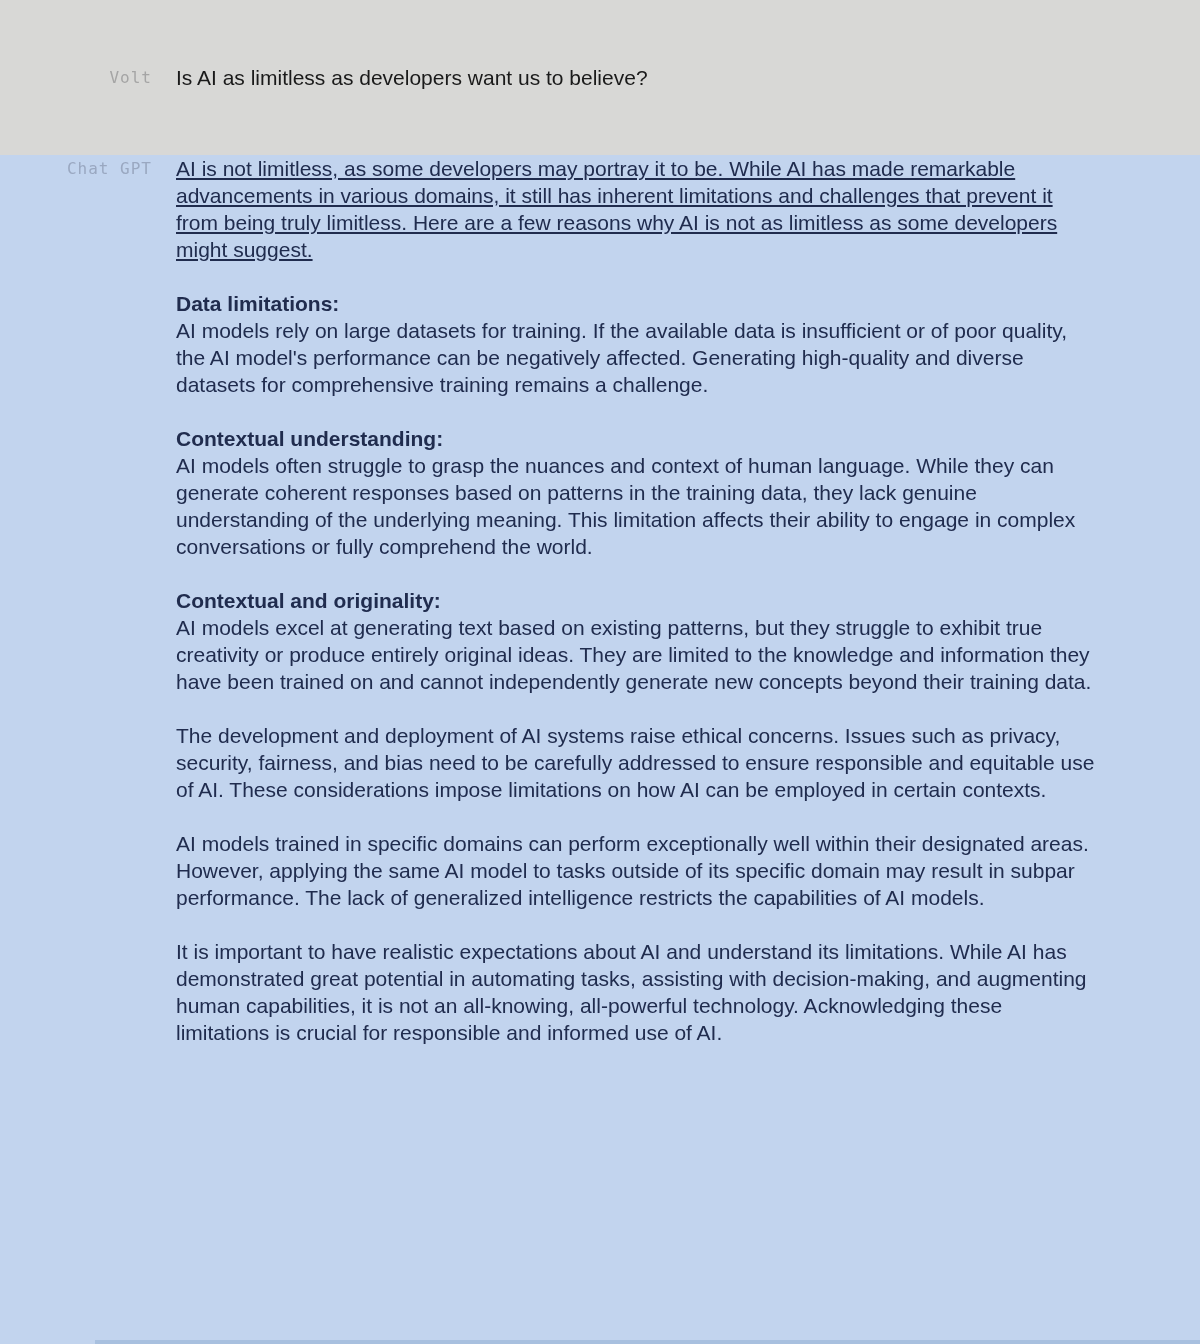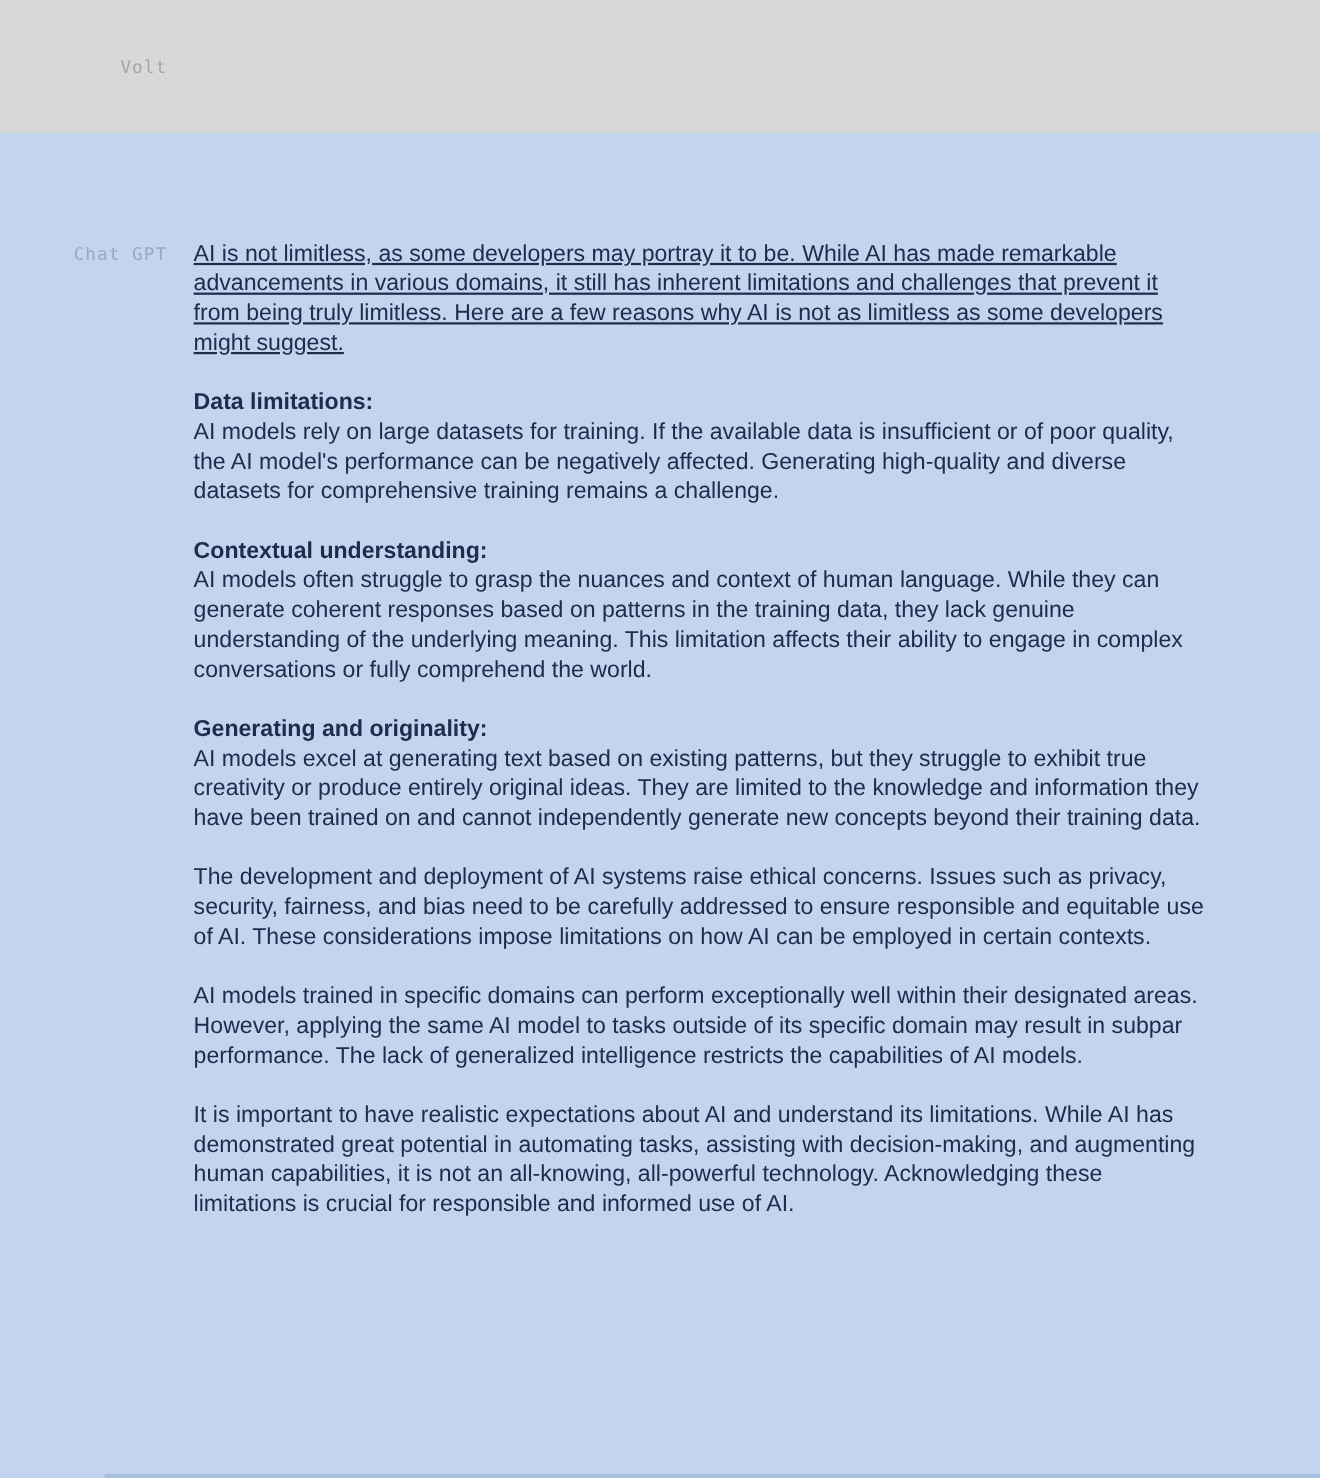--- a/index.html
+++ b/index.html
@@ -11,32 +11,30 @@
     height: 1344px;
     font-family: "Liberation Sans", sans-serif;
     overflow: hidden;
     position: relative;
     background: #c2d4ee;
   }
 
   
   .question-section {
     background: #d8d8d6;
-    height: 121px;
+    height: 155px;
     display: flex;
     align-items: center;
   }
 
   
   .answer-section {
     background: #c2d4ee;
     height: 1021px;
-    padding-top: 61px;
     box-sizing: border-box;
-    margin-top: 35px;
   }
 
   
   .msg-row {
     display: flex;
     align-items: flex-start;
     width: 100%;
   }
   .speaker-label {
     width: 152px;
@@ -84,20 +82,21 @@
     height: 4px;
     background: #a8c0df;
   }
 </style>
 </head>
 <body>
 
 <div class="question-section">
   <div class="msg-row">
     <div class="speaker-label">Volt</div>
+    <div class="msg-text question-text">Is AI as limitless as developers want us to believe?</div>
   </div>
 </div>
 
 <div class="answer-section">
   <div class="msg-row">
     <div class="speaker-label">Chat GPT</div>
 
     <div class="msg-text answer-text">
 
       <div class="para">AI is not limitless, as some developers may portray it to be. While AI has made remarkable advancements in various domains, it still has inherent limitations and challenges that prevent it from being truly limitless. Here are a few reasons why AI is not as limitless as some developers might suggest.</div>
@@ -106,21 +105,21 @@
         <div class="section-heading">Data limitations:</div>
         <div class="section-body">AI models rely on large datasets for training. If the available data is insufficient or of poor quality, the AI model's performance can be negatively affected. Generating high-quality and diverse datasets for comprehensive training remains a challenge.</div>
       </div>
 
       <div class="section">
         <div class="section-heading">Contextual understanding:</div>
         <div class="section-body">AI models often struggle to grasp the nuances and context of human language. While they can generate coherent responses based on patterns in the training data, they lack genuine understanding of the underlying meaning. This limitation affects their ability to engage in complex conversations or fully comprehend the world.</div>
       </div>
 
       <div class="section">
-        <div class="section-heading">Generating and originality:</div>
+        <div class="section-heading">Contextual and originality:</div>
         <div class="section-body">AI models excel at generating text based on existing patterns, but they struggle to exhibit true creativity or produce entirely original ideas. They are limited to the knowledge and information they have been trained on and cannot independently generate new concepts beyond their training data.</div>
       </div>
 
       <div class="section">
         <div class="section-body">The development and deployment of AI systems raise ethical concerns. Issues such as privacy, security, fairness, and bias need to be carefully addressed to ensure responsible and equitable use of AI. These considerations impose limitations on how AI can be employed in certain contexts.</div>
       </div>
 
       <div class="section">
         <div class="section-body">AI models trained in specific domains can perform exceptionally well within their designated areas. However, applying the same AI model to tasks outside of its specific domain may result in subpar performance. The lack of generalized intelligence restricts the capabilities of AI models.</div>
       </div>

